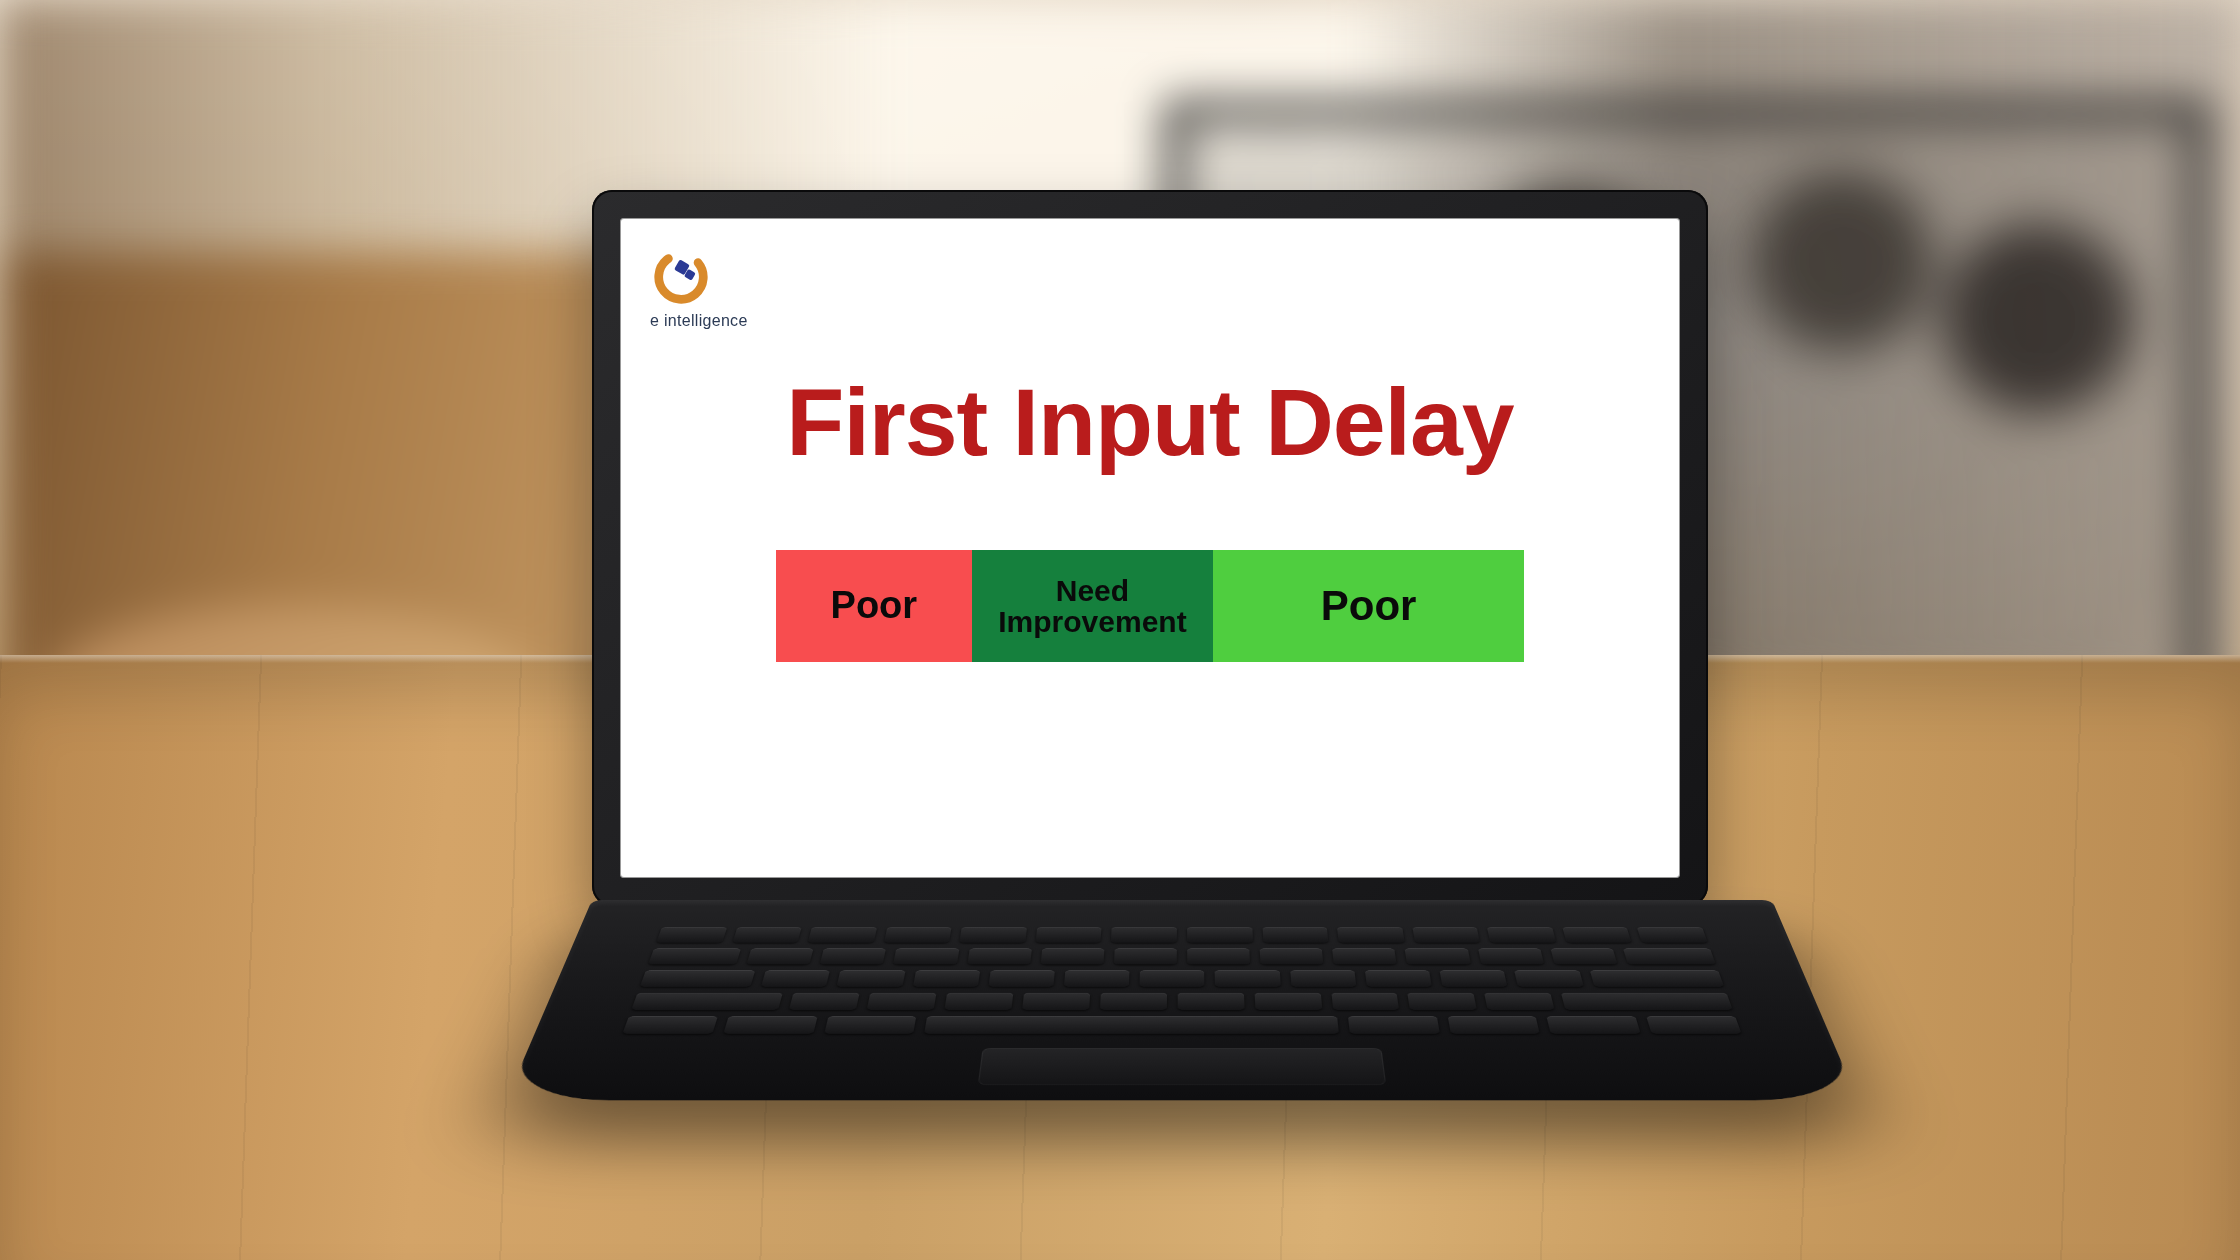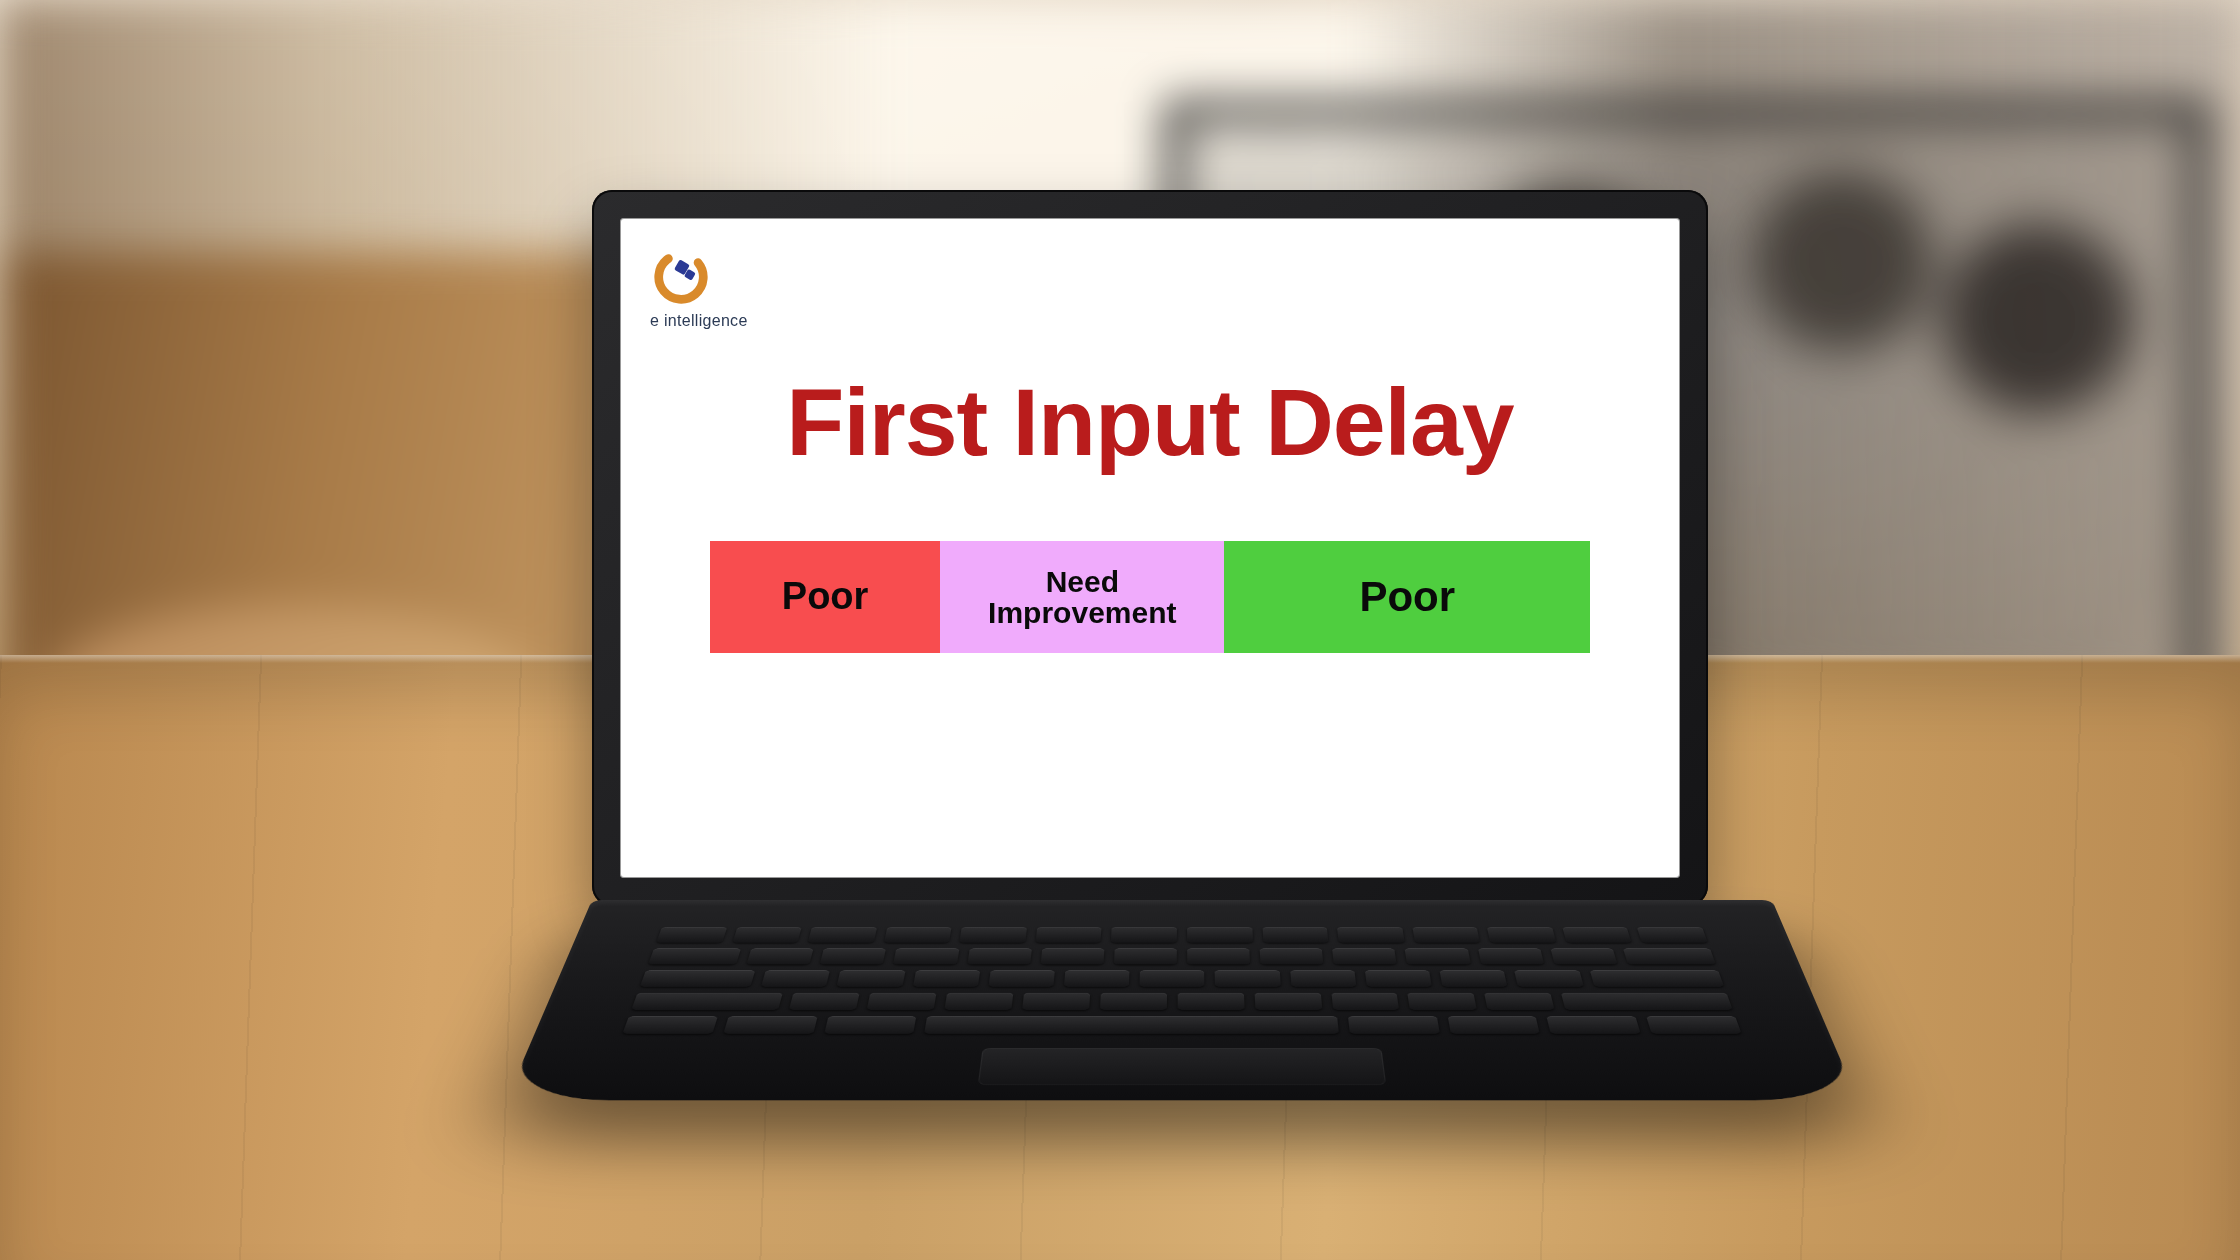--- a/index.html
+++ b/index.html
@@ -174,39 +174,39 @@
     top: 150px;
     left: 0; right: 0;
     text-align: center;
     font-size: 95px;
     font-weight: 900;
     color: #b91c1c;
     letter-spacing: -1px;
   }
   .scale {
     position: absolute;
-    top: 323px;
+    top: 332px;
     left: 50%;
     transform: translateX(-50%);
-    width: 880px;
+    width: 748px;
     height: 112px;
     display: flex;
   }
   .seg {
     flex: 1;
     display: flex;
     align-items: center;
     justify-content: center;
     font-weight: 800;
     color: #0a0a0a;
     text-align: center;
     line-height: 1.05;
   }
   .seg.poor { background: #f84d4f; font-size: 38px; flex: 0.85; }
-  .seg.need { background: #f0abfc; font-size: 30px; flex: 1.05; font-weight: 700; }
+  .seg.need { background: #15803d; font-size: 30px; flex: 1.05; font-weight: 700; }
   .seg.good { background: #4fce3f; font-size: 42px; flex: 1.35; }
   .seg .two-line { display: block; }
 </style>
 </head>
 <body>
 
 <div class="scene">
   <div class="bg-blur">
     <div class="upper"></div>
     <div class="bench"></div>

